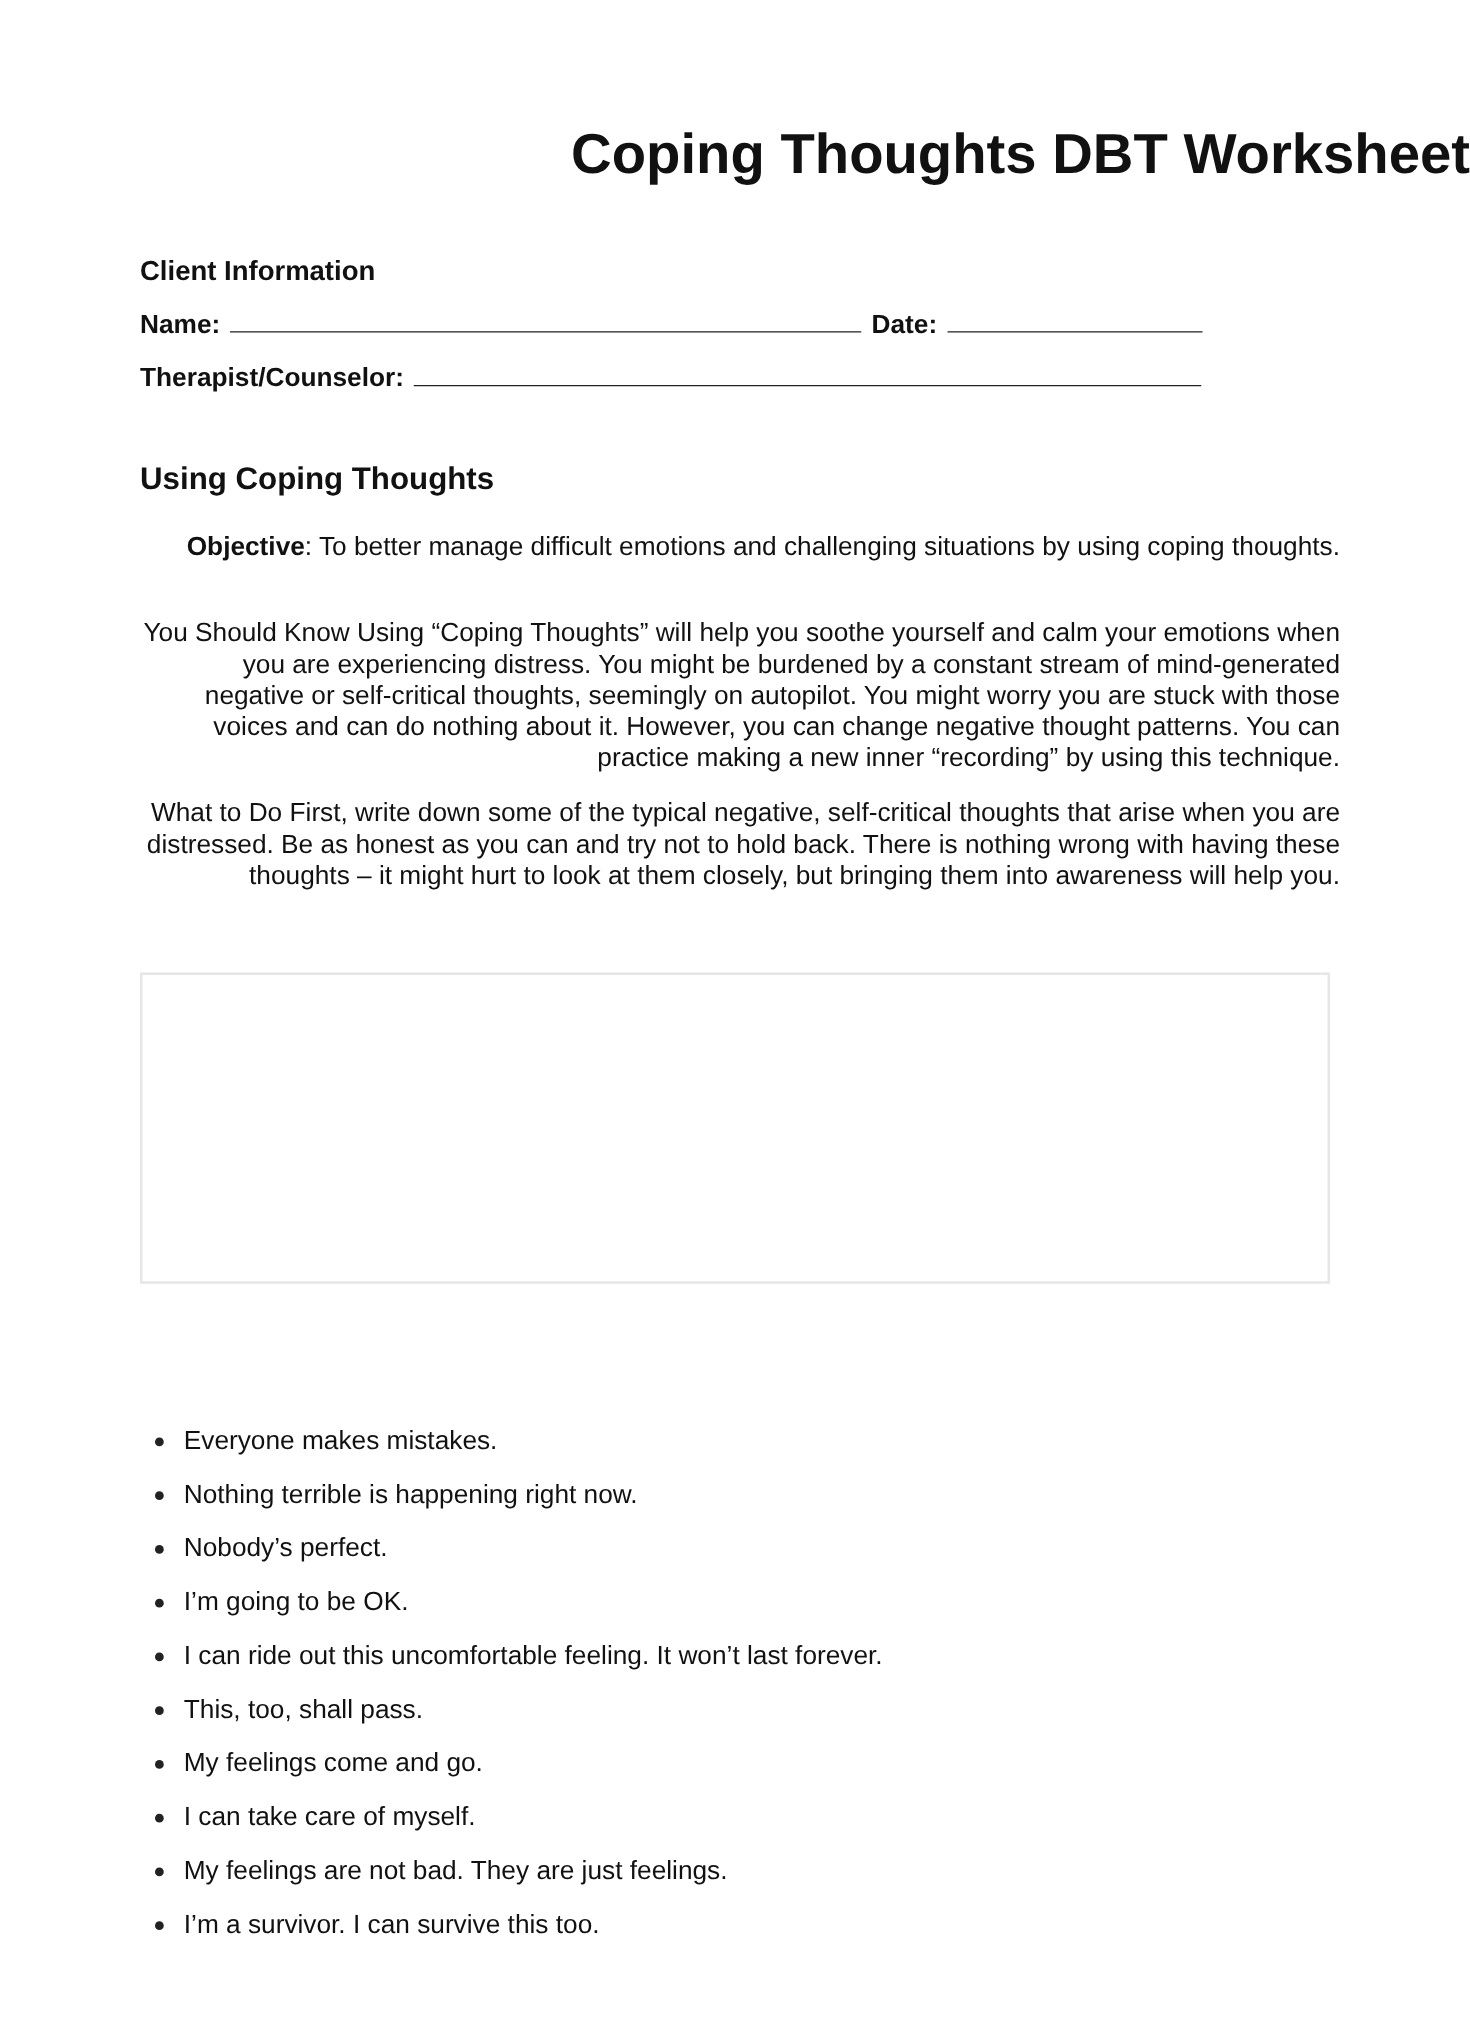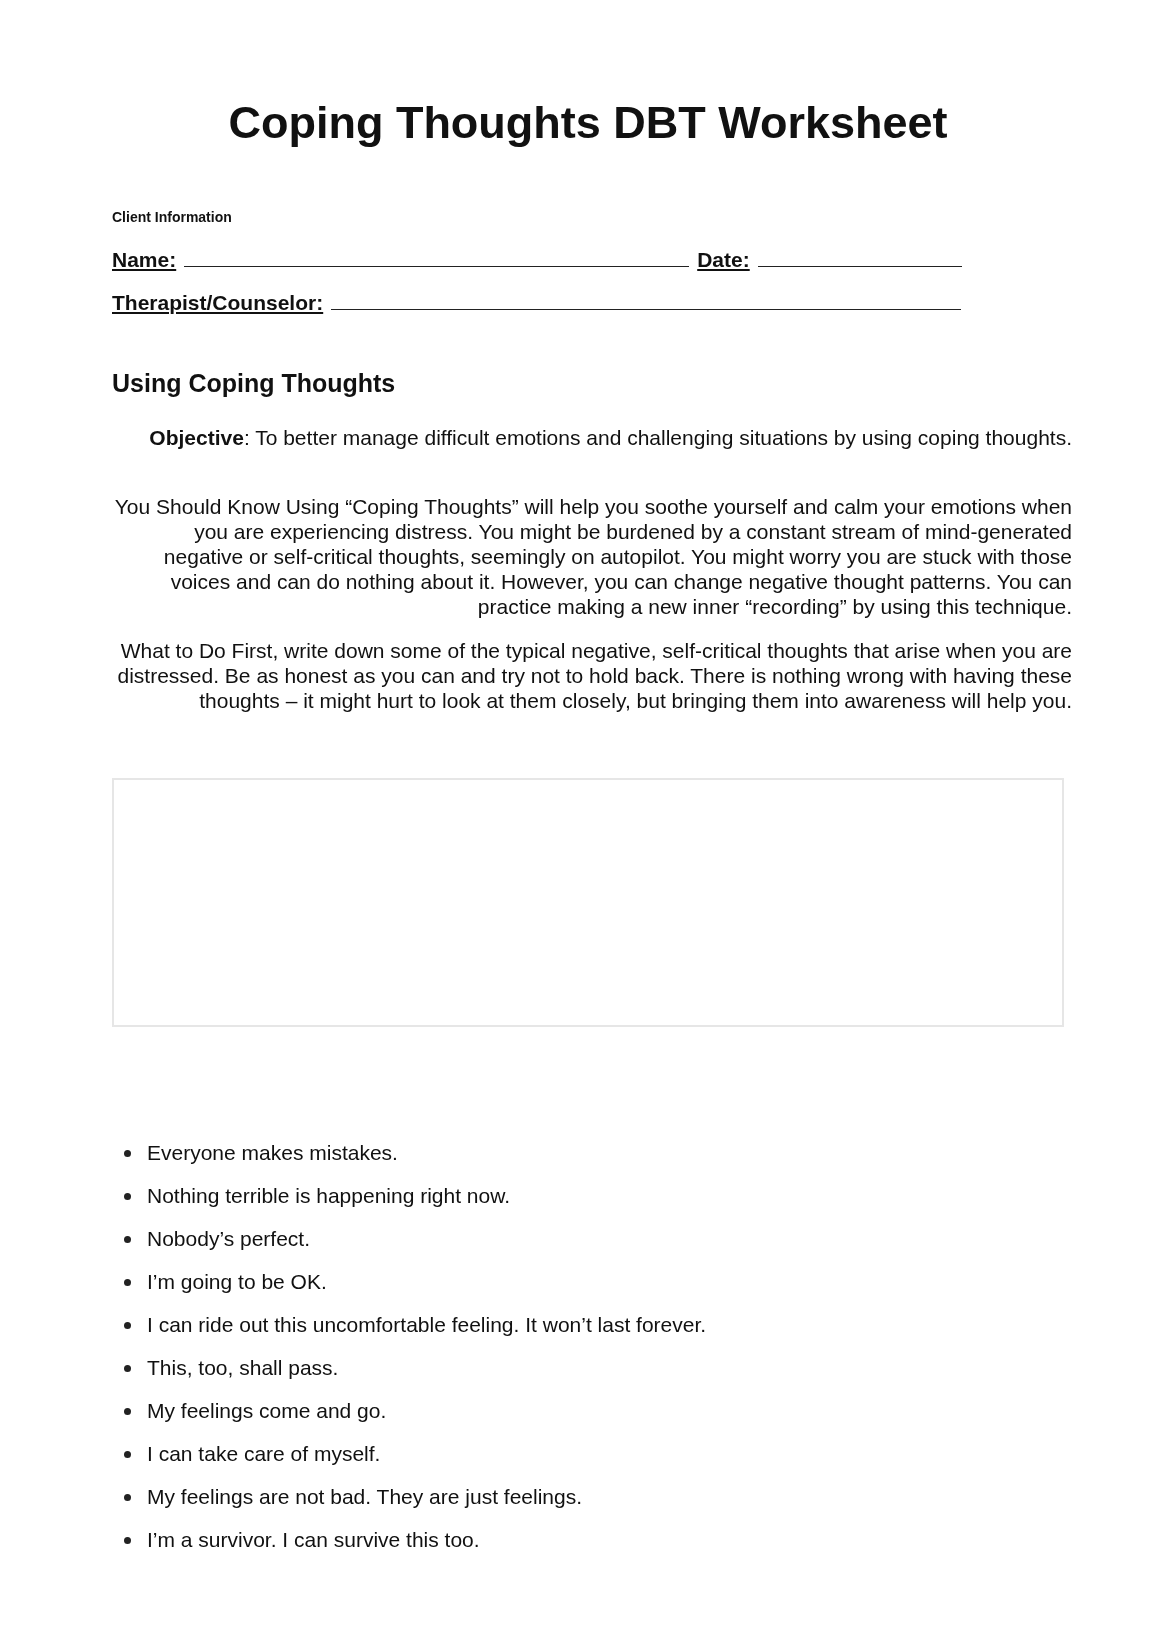--- a/index.html
+++ b/index.html
@@ -1,23 +1,23 @@
 <!DOCTYPE html>
 <html><head>
 <meta charset="utf-8">
 <style>
   html, body { margin: 0; padding: 0; background: #ffffff; }
   body { width: 1176px; height: 1630px; position: relative; overflow: hidden;
          font-family: "Liberation Sans", sans-serif; color: #111111; }
   .page { position: absolute; left: 0; top: 0; width: 1176px; height: 1630px; }
-  .title { position: absolute; left: 0; width: 1176px; top: 96px; text-align: center;
+  .title { position: absolute; left: 0; width: 1176px; top: 96px; text-align: right;
            font-size: 45px; font-weight: bold; line-height: 54px; letter-spacing: 0px; margin: 0; }
-  .client-heading { position: absolute; left: 112px; top: 204px; font-size: 14px; font-weight: bold; line-height: 26px; margin: 0; }
+  .client-heading { position: absolute; left: 112px; top: 204px; font-size: 22px; font-weight: bold; line-height: 26px; margin: 0; }
   .field-row { position: absolute; left: 112px; font-size: 21px; font-weight: bold; line-height: 26px; display: flex; align-items: baseline; }
-  .field-row .label { white-space: nowrap; text-decoration: underline; }
+  .field-row .label { white-space: nowrap; }
   .blank { display: inline-block; border-bottom: 1.5px solid #222; height: 18px; margin-left: 8px; margin-right: 8px; }
   .row-name { top: 247px; }
   .row-therapist { top: 290px; text-align: right; }
   .section-heading { position: absolute; left: 112px; top: 368px; font-size: 25px; font-weight: bold; line-height: 30px; margin: 0; }
   .para { position: absolute; left: 112px; width: 960px; font-size: 21px; line-height: 25px; margin: 0; text-align: right; }
   .p-objective { top: 425px; }
   .p-know { top: 494px; }
   .p-first { top: 638px; }
   .p-next { top: 1096px; }
   .answer-box { position: absolute; left: 112px; top: 778px; width: 952px; height: 249px;

